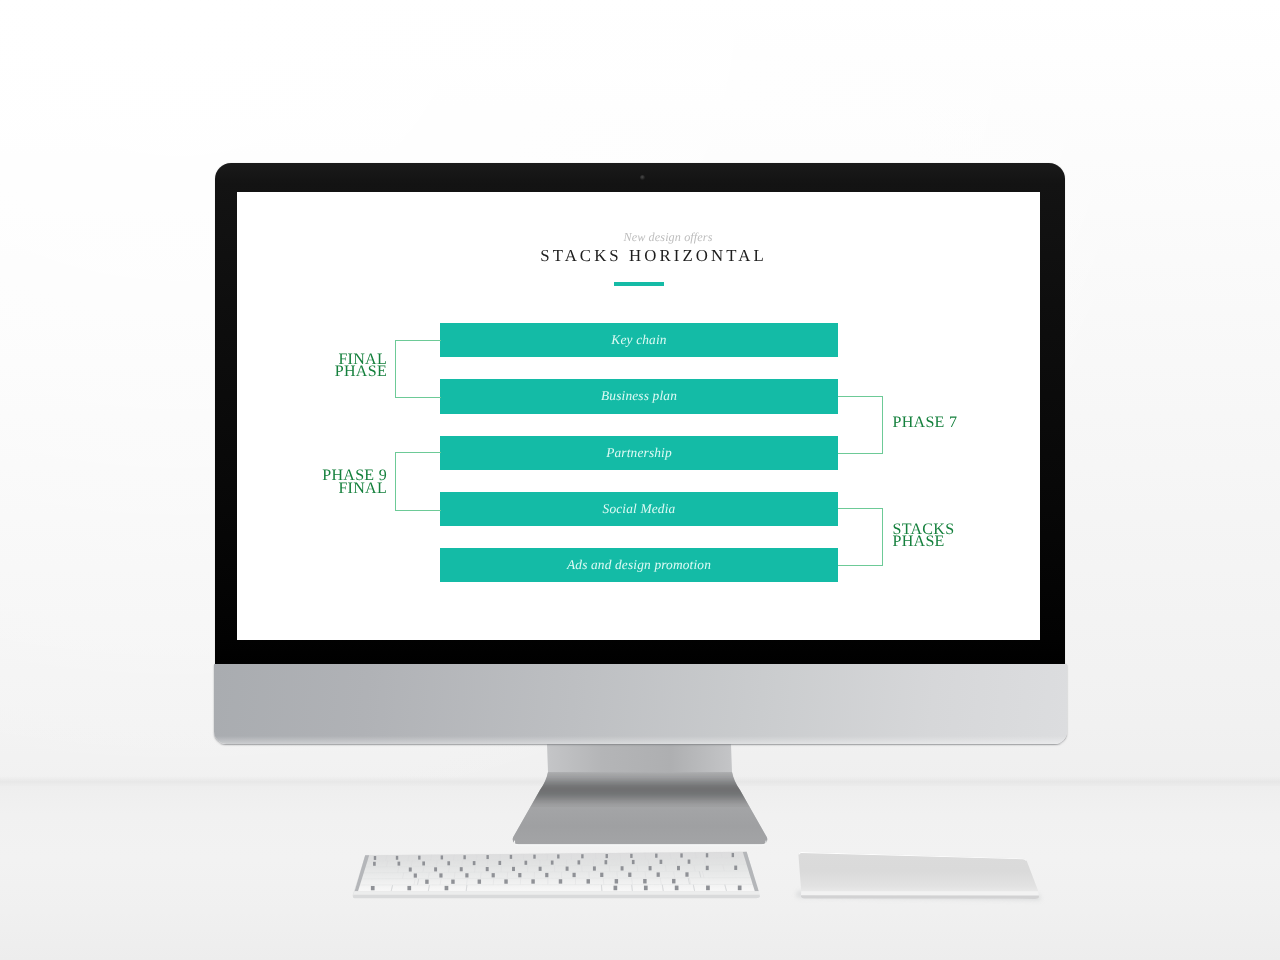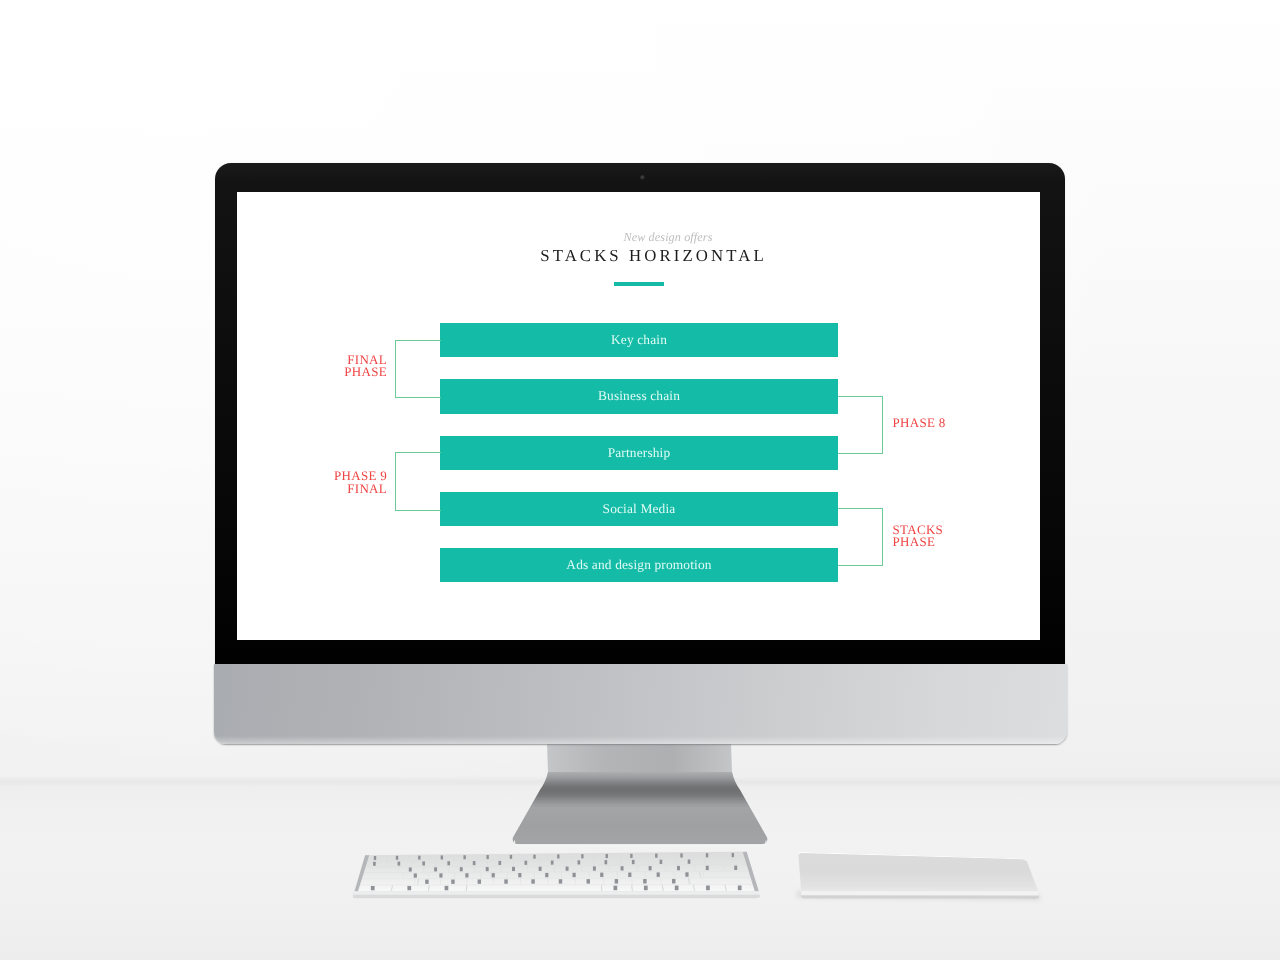--- a/index.html
+++ b/index.html
@@ -35,28 +35,28 @@
 
   
   .eyebrow{position:absolute;left:0;top:230px;width:1280px;text-align:center;
     font-style:italic;font-size:12.2px;color:#bdbdbd;letter-spacing:.1px;padding-left:28px;}
   .title{position:absolute;left:12px;top:246px;width:1280px;text-align:center;
     font-size:16.8px;color:#1d1d1d;letter-spacing:3.1px;text-indent:3.1px;}
   .accent{position:absolute;left:613.7px;top:281.9px;width:50.6px;height:4.3px;background:#15bba6;}
 
   
   .bar{position:absolute;left:440px;width:398px;height:34.3px;background:#14bba6;
-    color:#dffbf5;font-size:13.4px;display:flex;align-items:center;justify-content:center;}
+    color:#dffbf5;font-size:13.4px;display:flex;align-items:center;justify-content:center;font-style:italic;}
   .blabel{letter-spacing:.15px;}
 
   .brk{position:absolute;border:1px solid #6dca97;}
   .brk-l{border-right:none;}
   .brk-r{border-left:none;}
 
-  .ptxt{position:absolute;font-size:13px;color:#ef4444;line-height:12.3px;letter-spacing:.3px;}
+  .ptxt{position:absolute;font-size:16px;color:#15803d;line-height:12.3px;letter-spacing:.3px;}
   .ptxt.r{text-align:right;}
 
   
   .sv{position:absolute;left:0;top:0;width:1280px;height:960px;overflow:visible;}
 </style>
 </head>
 <body>
 
 <div class="stage">
   <div class="wall"></div>
@@ -142,21 +142,21 @@
   <div>
 
   <div class="eyebrow">New design offers</div>
   <div class="title">STACKS HORIZONTAL</div>
   <div class="accent"></div>
 
   <div class="bar" style="top:323px">
         <span class="blabel">Key chain</span>
       </div>
   <div class="bar" style="top:379.3px">
-        <span class="blabel">Business chain</span>
+        <span class="blabel">Business plan</span>
       </div>
   <div class="bar" style="top:435.6px">
         <span class="blabel">Partnership</span>
       </div>
   <div class="bar" style="top:491.9px">
         <span class="blabel">Social Media</span>
       </div>
   <div class="bar" style="top:548.2px">
         <span class="blabel">Ads and design promotion</span>
       </div>
@@ -168,21 +168,21 @@
 
   <div class="ptxt r" style="left:287px;top:353.6px;width:100px">
     <div>FINAL</div>
     <div>PHASE</div>
   </div>
   <div class="ptxt r" style="left:287px;top:470.4px;width:100px">
     <div>PHASE 9</div>
     <div>FINAL</div>
   </div>
   <div class="ptxt" style="left:892.5px;top:417px;width:120px">
-    <div>PHASE 8</div>
+    <div>PHASE 7</div>
   </div>
   <div class="ptxt" style="left:892.5px;top:524px;width:120px">
     <div>STACKS</div>
     <div>PHASE</div>
   </div>
   </div>
 
   <svg class="sv" viewBox="0 0 1280 960" style="z-index:5">
 
     <g>

